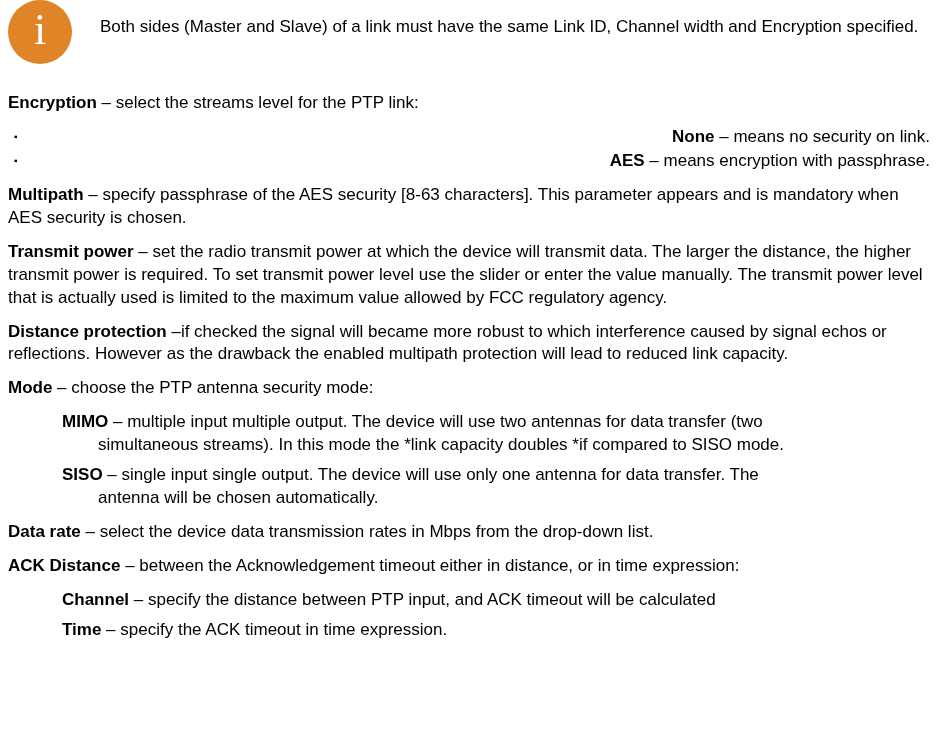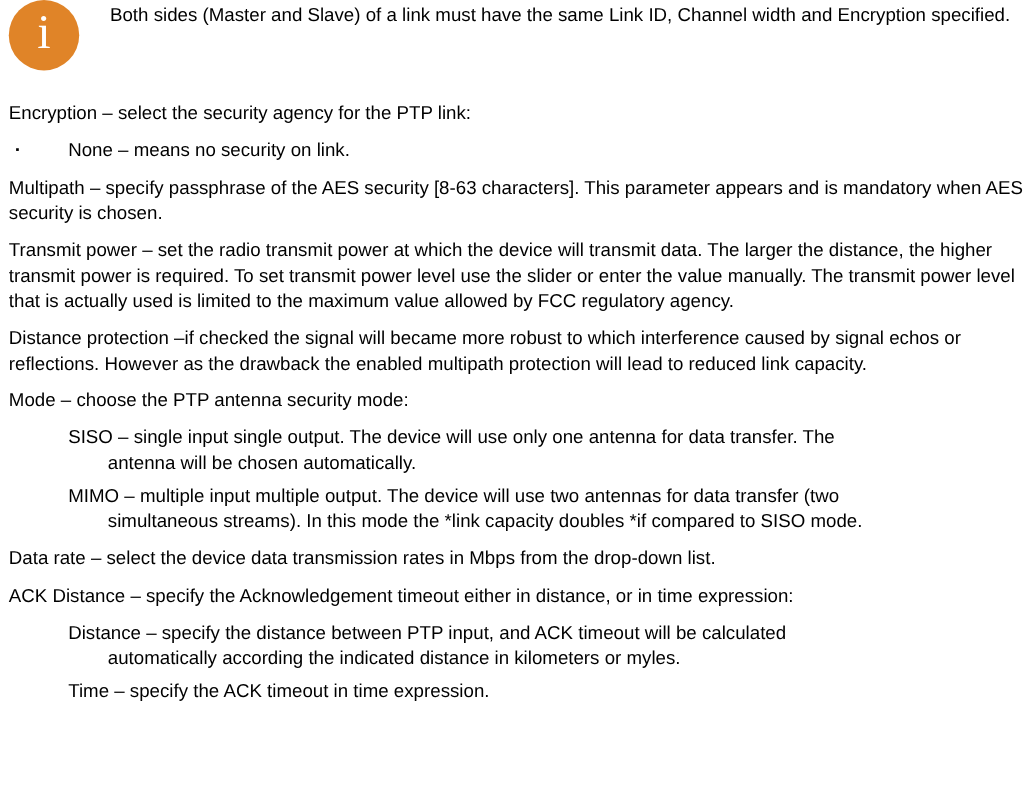--- a/index.html
+++ b/index.html
@@ -34,28 +34,29 @@
     }
     .info-icon span {
       color: #fff;
       font-family: Georgia, 'Times New Roman', serif;
       font-size: 44px;
       font-weight: 300;
       line-height: 1;
       padding-bottom: 4px;
     }
     .info-text {
-      padding-top: 3px;
+      padding-top: 16px;
     }
     .para {
       margin-bottom: 11px;
     }
     .bullets {
       margin: 0 0 11px 0;
       padding-left: 54px;
+      text-align: right;
     }
     .bullets li {
       list-style: none;
       position: relative;
       margin-bottom: 1px;
     }
     .bullets li::before {
       content: "▪";
       position: absolute;
       left: -48px;
@@ -67,39 +68,42 @@
       padding-left: 54px;
     }
     .def-item {
       margin-bottom: 7px;
     }
     .def-body {
       display: block;
       padding-left: 36px;
     }
     .def-inline {  }
-    b { font-weight: normal; }
+    b { font-weight: bold; }
   </style>
 </head>
 <body>
 
 <div class="info-row">
   <div class="info-icon">
     <span>i</span>
   </div>
   <div class="info-text">Both sides (Master and Slave) of a link must have the same Link ID, Channel width and Encryption specified.</div>
 </div>
 
 <p class="para">
-  <b>Encryption</b><span> – select the security agency for the PTP link:</span>
+  <b>Encryption</b><span> – select the streams level for the PTP link:</span>
 </p>
 
 <ul class="bullets">
   <li>
     <b>None</b><span> – means no security on link.</span>
+  </li>
+  <li>
+    <b>AES</b><span> – means encryption with passphrase.</span>
   </li>
 </ul>
 
 <p class="para">
   <b>Multipath</b><span> – specify passphrase of the AES security [8-63 characters]. This parameter appears and is mandatory when AES security is chosen.</span>
 </p>
 
 <p class="para">
   <b>Transmit power</b><span> – set the radio transmit power at which the device will transmit data. The larger the distance, the higher transmit power is required. To set transmit power level use the slider or enter the value manually. The transmit power level that is actually used is limited to the maximum value allowed by FCC regulatory agency.</span>
 </p>
@@ -107,38 +111,37 @@
 <p class="para">
   <b>Distance protection</b><span> –if checked the signal will became more robust to which interference caused by signal echos or reflections. However as the drawback the enabled multipath protection will lead to reduced link capacity.</span>
 </p>
 
 <p class="para">
   <b>Mode</b><span> – choose the PTP antenna security mode:</span>
 </p>
 
 <div class="def-list">
   <div class="def-item">
+    <span class="def-inline"><b>MIMO</b><span> – multiple input multiple output. The device will use two antennas for data transfer (two </span></span>
+    <span class="def-body">simultaneous streams). In this mode the *link capacity doubles *if compared to SISO mode.</span>
+  </div>
+  <div class="def-item">
     <span class="def-inline"><b>SISO</b><span> – single input single output. The device will use only one antenna for data transfer. The </span></span>
     <span class="def-body">antenna will be chosen automatically.</span>
-  </div>
-  <div class="def-item">
-    <span class="def-inline"><b>MIMO</b><span> – multiple input multiple output. The device will use two antennas for data transfer (two </span></span>
-    <span class="def-body">simultaneous streams). In this mode the *link capacity doubles *if compared to SISO mode.</span>
   </div>
 </div>
 
 <p class="para">
   <b>Data rate</b><span> – select the device data transmission rates in Mbps from the drop-down list.</span>
 </p>
 
 <p class="para">
-  <b>ACK Distance</b><span> – specify the Acknowledgement timeout either in distance, or in time expression:</span>
+  <b>ACK Distance</b><span> – between the Acknowledgement timeout either in distance, or in time expression:</span>
 </p>
 
 <div class="def-list">
   <div class="def-item">
-    <span class="def-inline"><b>Distance</b><span> – specify the distance between PTP input, and ACK timeout will be calculated </span></span>
-    <span class="def-body">automatically according the indicated distance in kilometers or myles.</span>
+    <span class="def-inline"><b>Channel</b><span> – specify the distance between PTP input, and ACK timeout will be calculated </span></span>
   </div>
   <div class="def-item">
     <b>Time</b><span> – specify the ACK timeout in time expression.</span>
   </div>
 </div>
 
 </body></html>

